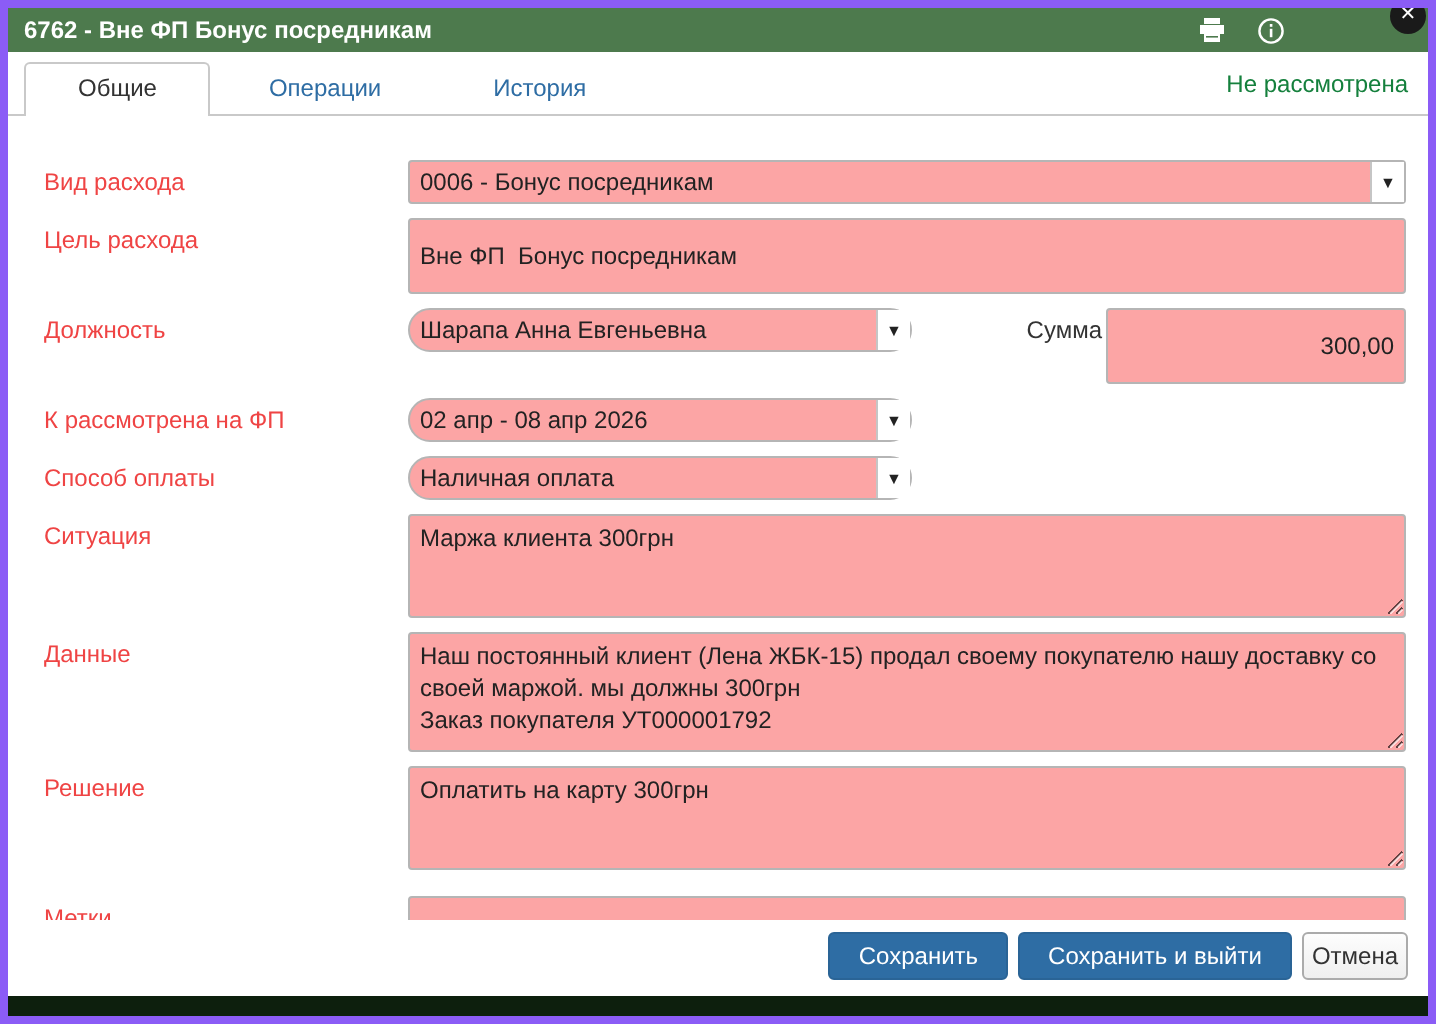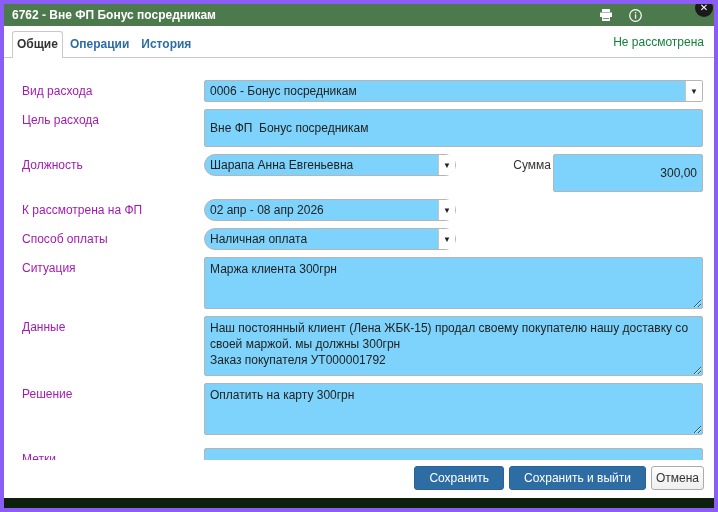--- a/index.html
+++ b/index.html
@@ -62,29 +62,28 @@
   .tabbar {
     flex: 0 0 auto;
     display: flex;
     align-items: flex-end;
     padding: 6px 10px 0 8px;
     border-bottom: 1px solid #c9c9c9;
     background: #fff;
     height: 32px;
   }
   .tab {
-    padding: 5px 4px 6px;
+    padding: 5px 26px 6px;
     margin-right: 2px;
     color: #2e6da4;
     cursor: pointer;
     border: 1px solid transparent;
     border-bottom: none;
     border-radius: 3px 3px 0 0;
     white-space: nowrap;
-    font-weight: bold;
   }
   .tab.active {
     color: #333;
     background: #fff;
     border-color: #c9c9c9;
     margin-bottom: -1px;
     padding-bottom: 7px;
   }
   .status-text {
     margin-left: auto;
@@ -92,27 +91,27 @@
     color: #15803d;
     white-space: nowrap;
   }
   
   .form {
     flex: 1;
     padding: 22px 11px 0 18px;
     overflow: hidden;
   }
   .row { display: flex; align-items: flex-start; margin-bottom: 7px; }
-  .flabel { flex: 0 0 182px; width: 182px; padding-top: 4px; color: #a21caf; }
+  .flabel { flex: 0 0 182px; width: 182px; padding-top: 4px; color: #ef4444; }
   .fcontrol { flex: 1; min-width: 0; }
   .txt-input, .combo, .ta {
     width: 100%;
     border: 1px solid #b5b5b5;
     border-radius: 2px;
-    background: #7dd3fc;
+    background: #fca5a5;
     font-family: "Liberation Sans", sans-serif;
     font-size: 12px;
     color: #222;
   }
   .txt-input { height: 36px; padding: 18px 5px; }
   .combo {
     height: 22px;
     display: flex;
     align-items: stretch;
     cursor: pointer;

